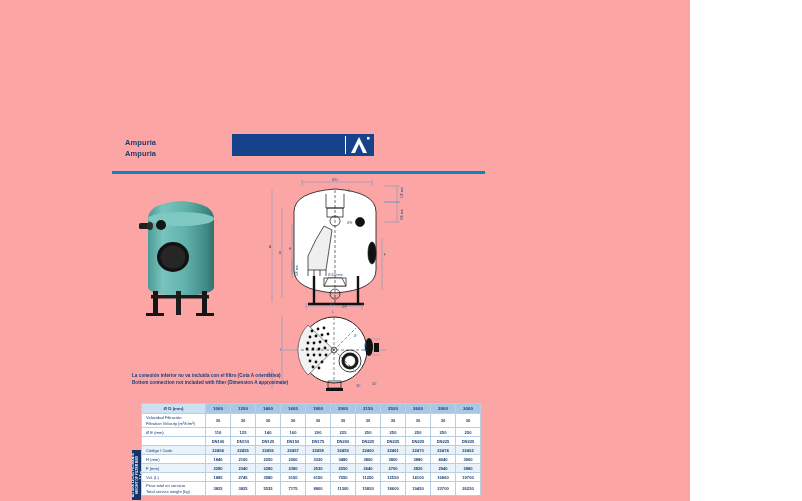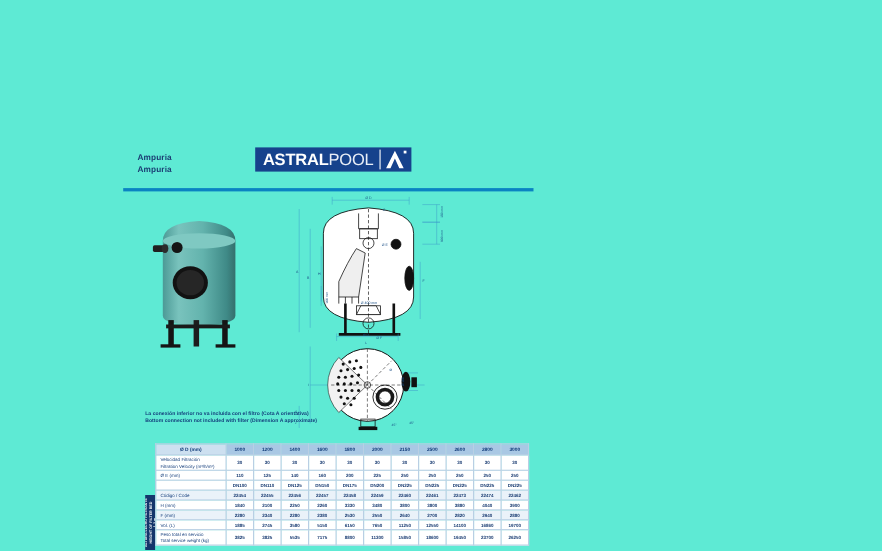--- a/index.html
+++ b/index.html
@@ -1,17 +1,17 @@
 <!DOCTYPE html>
 <html><head>
 <meta charset="utf-8">
 <style>
   html,body{margin:0;padding:0;background:#ffffff;}
   body{width:802px;height:501px;font-family:"Liberation Sans",sans-serif;overflow:hidden;position:relative;}
-  .page{position:absolute;left:0;top:0;width:802px;height:501px;background:#5eead4;}
+  .page{position:absolute;left:0;top:0;width:690px;height:501px;background:#fca5a5;}
 
   
   .header{position:absolute;left:112px;top:134px;width:373px;height:34px;}
   .brand-names{position:absolute;left:13px;top:3px;}
   .brand-names div{font-size:7.5px;font-weight:bold;color:#1b3d73;line-height:11px;letter-spacing:.1px;}
   .logo{position:absolute;left:120px;top:0px;width:142px;height:22px;background:#16428c;display:flex;align-items:center;}
   .logo-text{font-size:15px;font-weight:bold;color:#ffffff;letter-spacing:-.2px;padding-left:7px;line-height:1;}
   .logo-text .thin{font-weight:normal;color:#e8eef7;}
   .logo-mark{position:absolute;right:2px;top:2px;width:26px;height:18px;border-left:1px solid #ffffff;}
   .logo-mark svg{display:block;}
@@ -49,21 +49,20 @@
 <body>
 
 <div class="page">
 
   <div class="header">
     <div class="brand-names">
       <div>Ampuria</div>
       <div>Ampuria</div>
     </div>
     <div class="logo">
-      <div class="logo-text"><span>ASTRAL</span><span class="thin">POOL</span></div>
       <div class="logo-mark">
         <svg width="26" height="18" viewBox="0 0 26 18">
           <path d="M13 1 L21 17 L17 17 L13 8 L9 17 L5 17 Z" fill="#ffffff"></path>
           <rect x="21" y="1" width="2.5" height="2.5" fill="#ffffff"></rect>
         </svg>
       </div>
     </div>
   </div>
   <div class="rule"></div>
 

